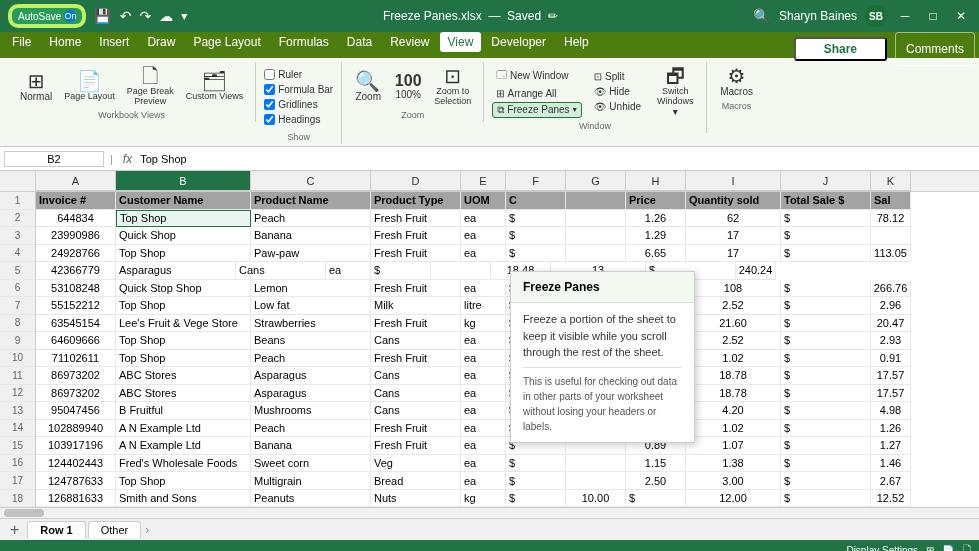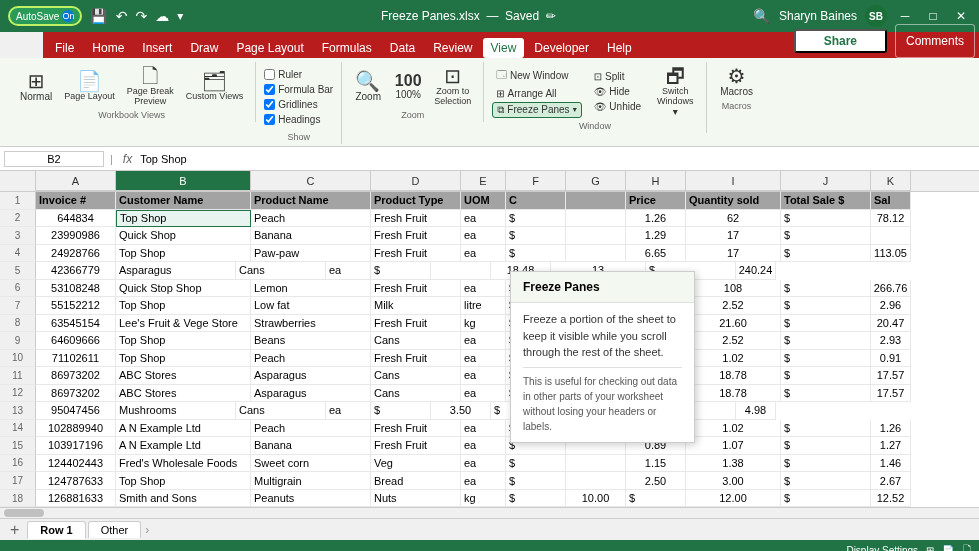--- a/index.html
+++ b/index.html
@@ -11,34 +11,33 @@
       color: white;
       height: 32px;
       display: flex;
       align-items: center;
       justify-content: space-between;
       padding: 0 8px;
     }
     .title-bar-left { display: flex; align-items: center; gap: 8px; }
     .title-bar-center { flex: 1; text-align: center; font-size: 12px; }
     .title-bar-right { display: flex; align-items: center; gap: 8px; font-size: 12px; }
-    .autosave-toggle { background: #2a9a58; border: 2px solid #bef264; border-radius: 10px; padding: 2px 6px; font-size: 10px; display: flex; align-items: center; gap: 3px; }
+    .autosave-toggle { background: #2a9a58; border: 4px solid #bef264; border-radius: 10px; padding: 2px 6px; font-size: 10px; display: flex; align-items: center; gap: 3px; }
     .autosave-on { background: #0078d4; border-radius: 8px; padding: 1px 0; font-size: 9px; }
     .win-btn { width: 20px; height: 20px; display: flex; align-items: center; justify-content: center; cursor: pointer; border-radius: 3px; }
 
     
     .menu-bar {
-      background: #b91c1c;
+      background: #4d7c0f;
       color: white;
       height: 26px;
       display: flex;
-      align-items: flex-end;
+      align-items: flex-start;
       padding: 0 4px;
       gap: 2px;
-      margin-left: 43px;
     }
     .menu-item { padding: 3px 8px; border-radius: 3px; cursor: pointer; font-size: 12px; }
     .menu-item.active { background: white; color: #217346; }
     .menu-bar-right { margin-left: auto; display: flex; align-items: center; gap: 8px; }
     .share-btn { background: white; color: #217346; padding: 3px 28px; border-radius: 3px; font-size: 12px; font-weight: 600; cursor: pointer; }
     .comments-btn { background: transparent; border: 1px solid rgba(255,255,255,0.5); color: white; padding: 9px 10px; border-radius: 3px; font-size: 12px; cursor: pointer; }
 
     
     .ribbon {
       background: #f3f9f0;
@@ -590,20 +589,21 @@
     <div class="cell col-g num">15.65</div>
     <div class="cell col-h">$</div>
     <div class="cell col-i num">18.78</div>
     <div class="cell col-j">$</div>
     <div class="cell col-k num">17.57</div>
   </div>
 
   <div class="sheet-row">
     <div class="row-num">13</div>
     <div class="cell col-a num">95047456</div>
+    <div class="cell col-b">B Fruitful</div>
     <div class="cell col-c">Mushrooms</div>
     <div class="cell col-d">Cans</div>
     <div class="cell col-e">ea</div>
     <div class="cell col-f">$</div>
     <div class="cell col-g num">3.50</div>
     <div class="cell col-h">$</div>
     <div class="cell col-i num">4.20</div>
     <div class="cell col-j">$</div>
     <div class="cell col-k num">4.98</div>
   </div>

